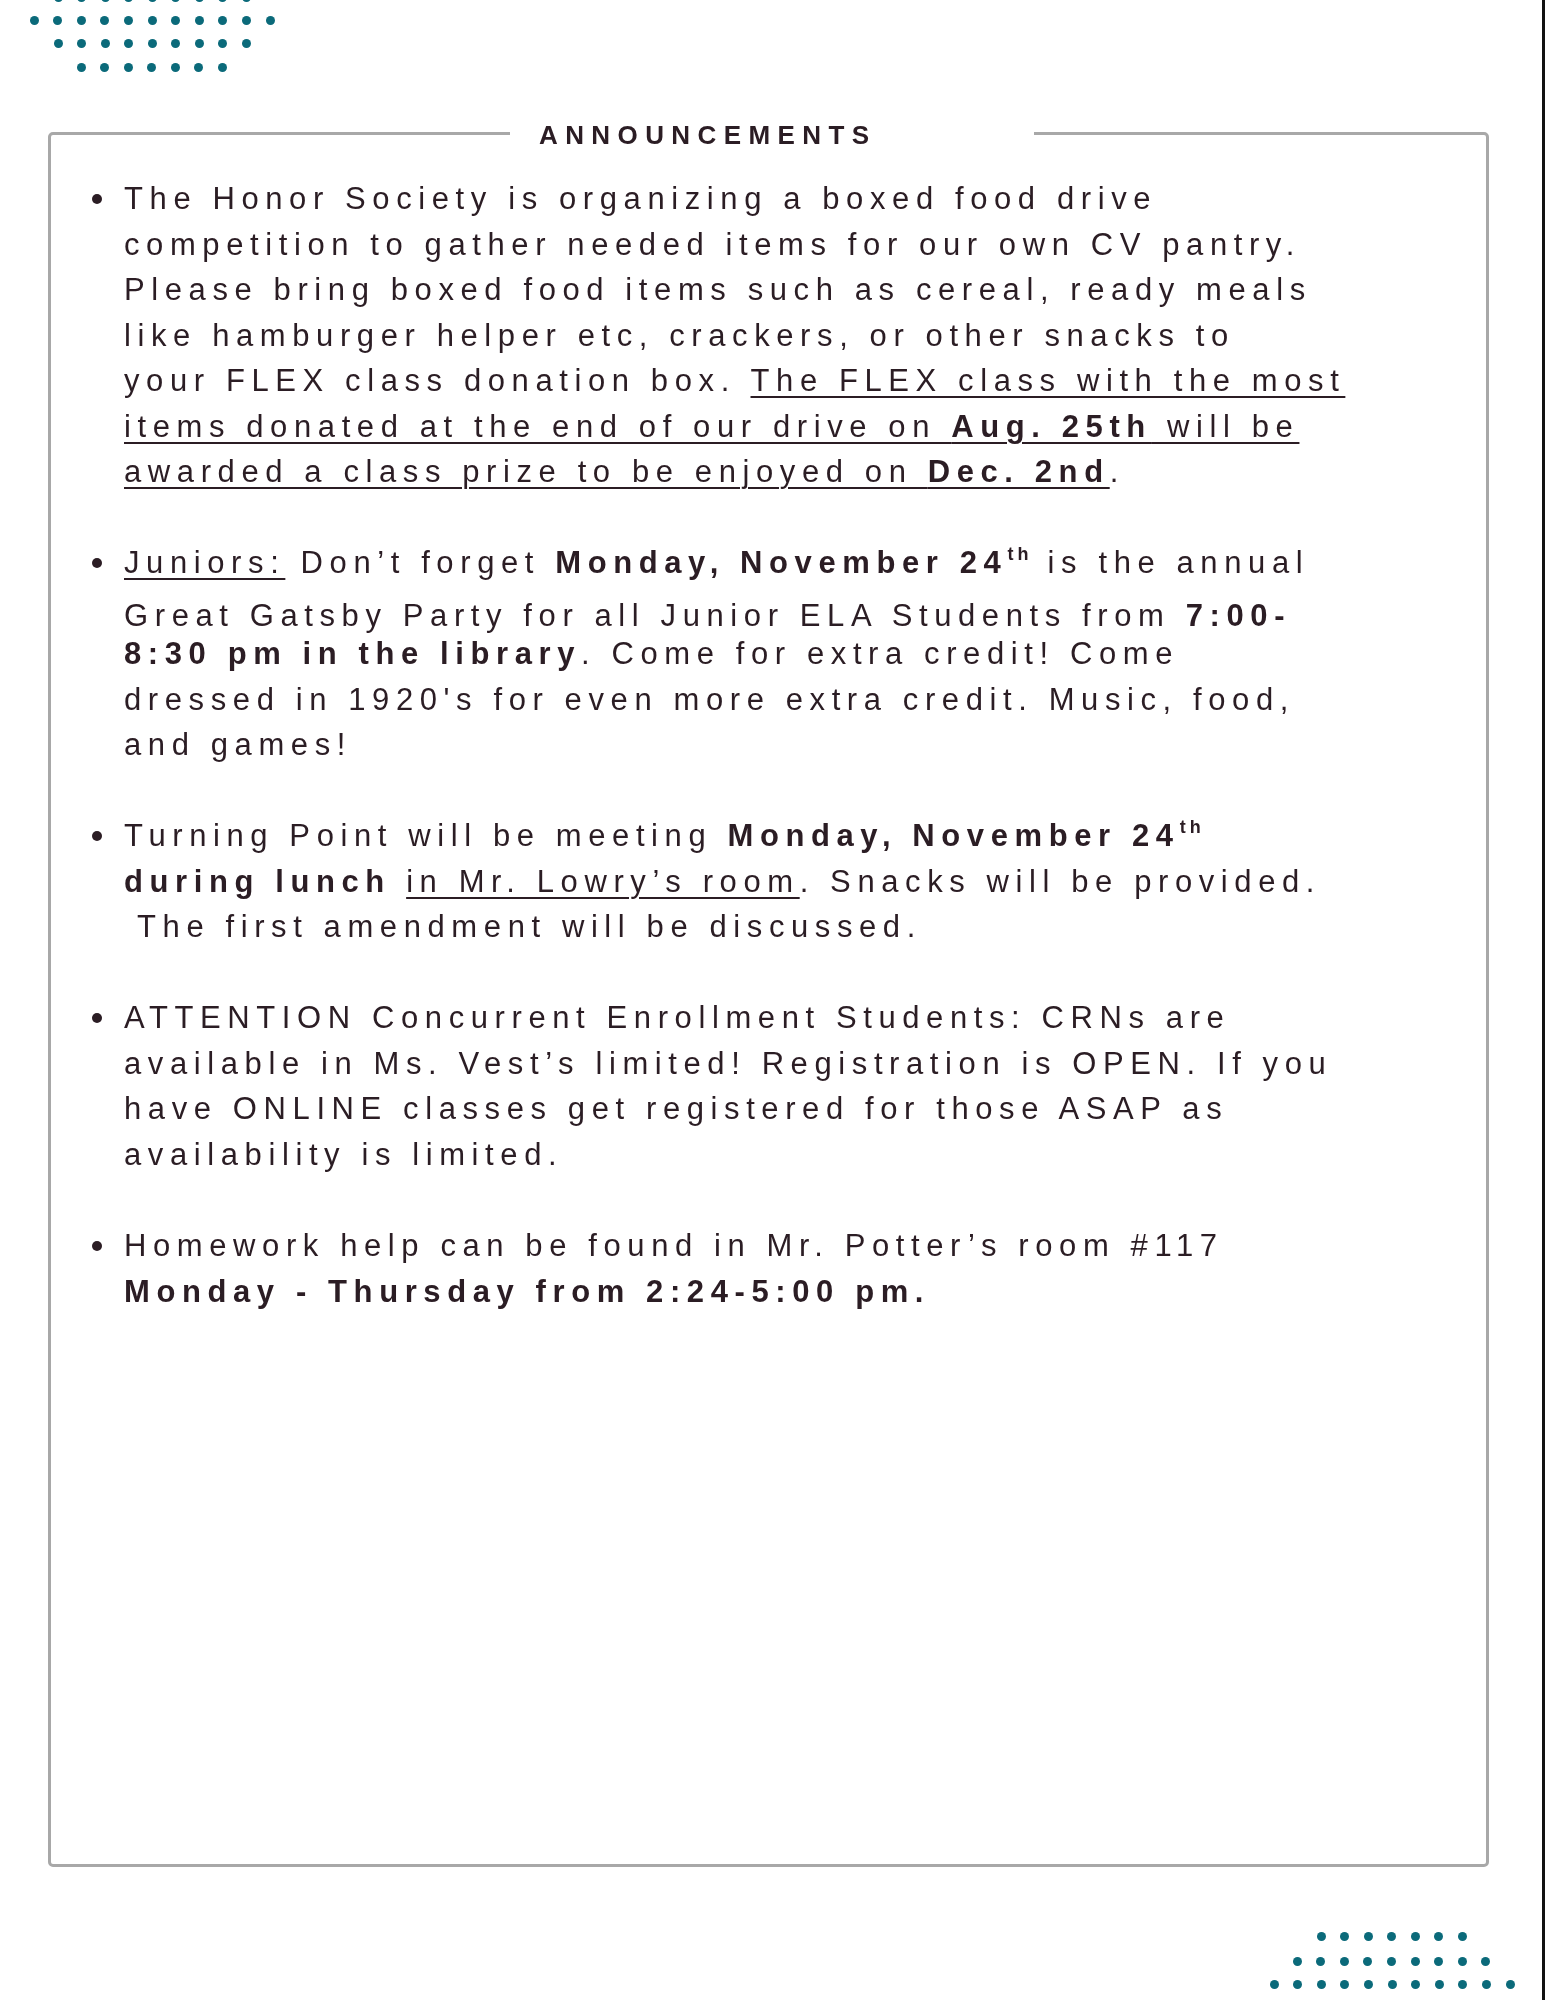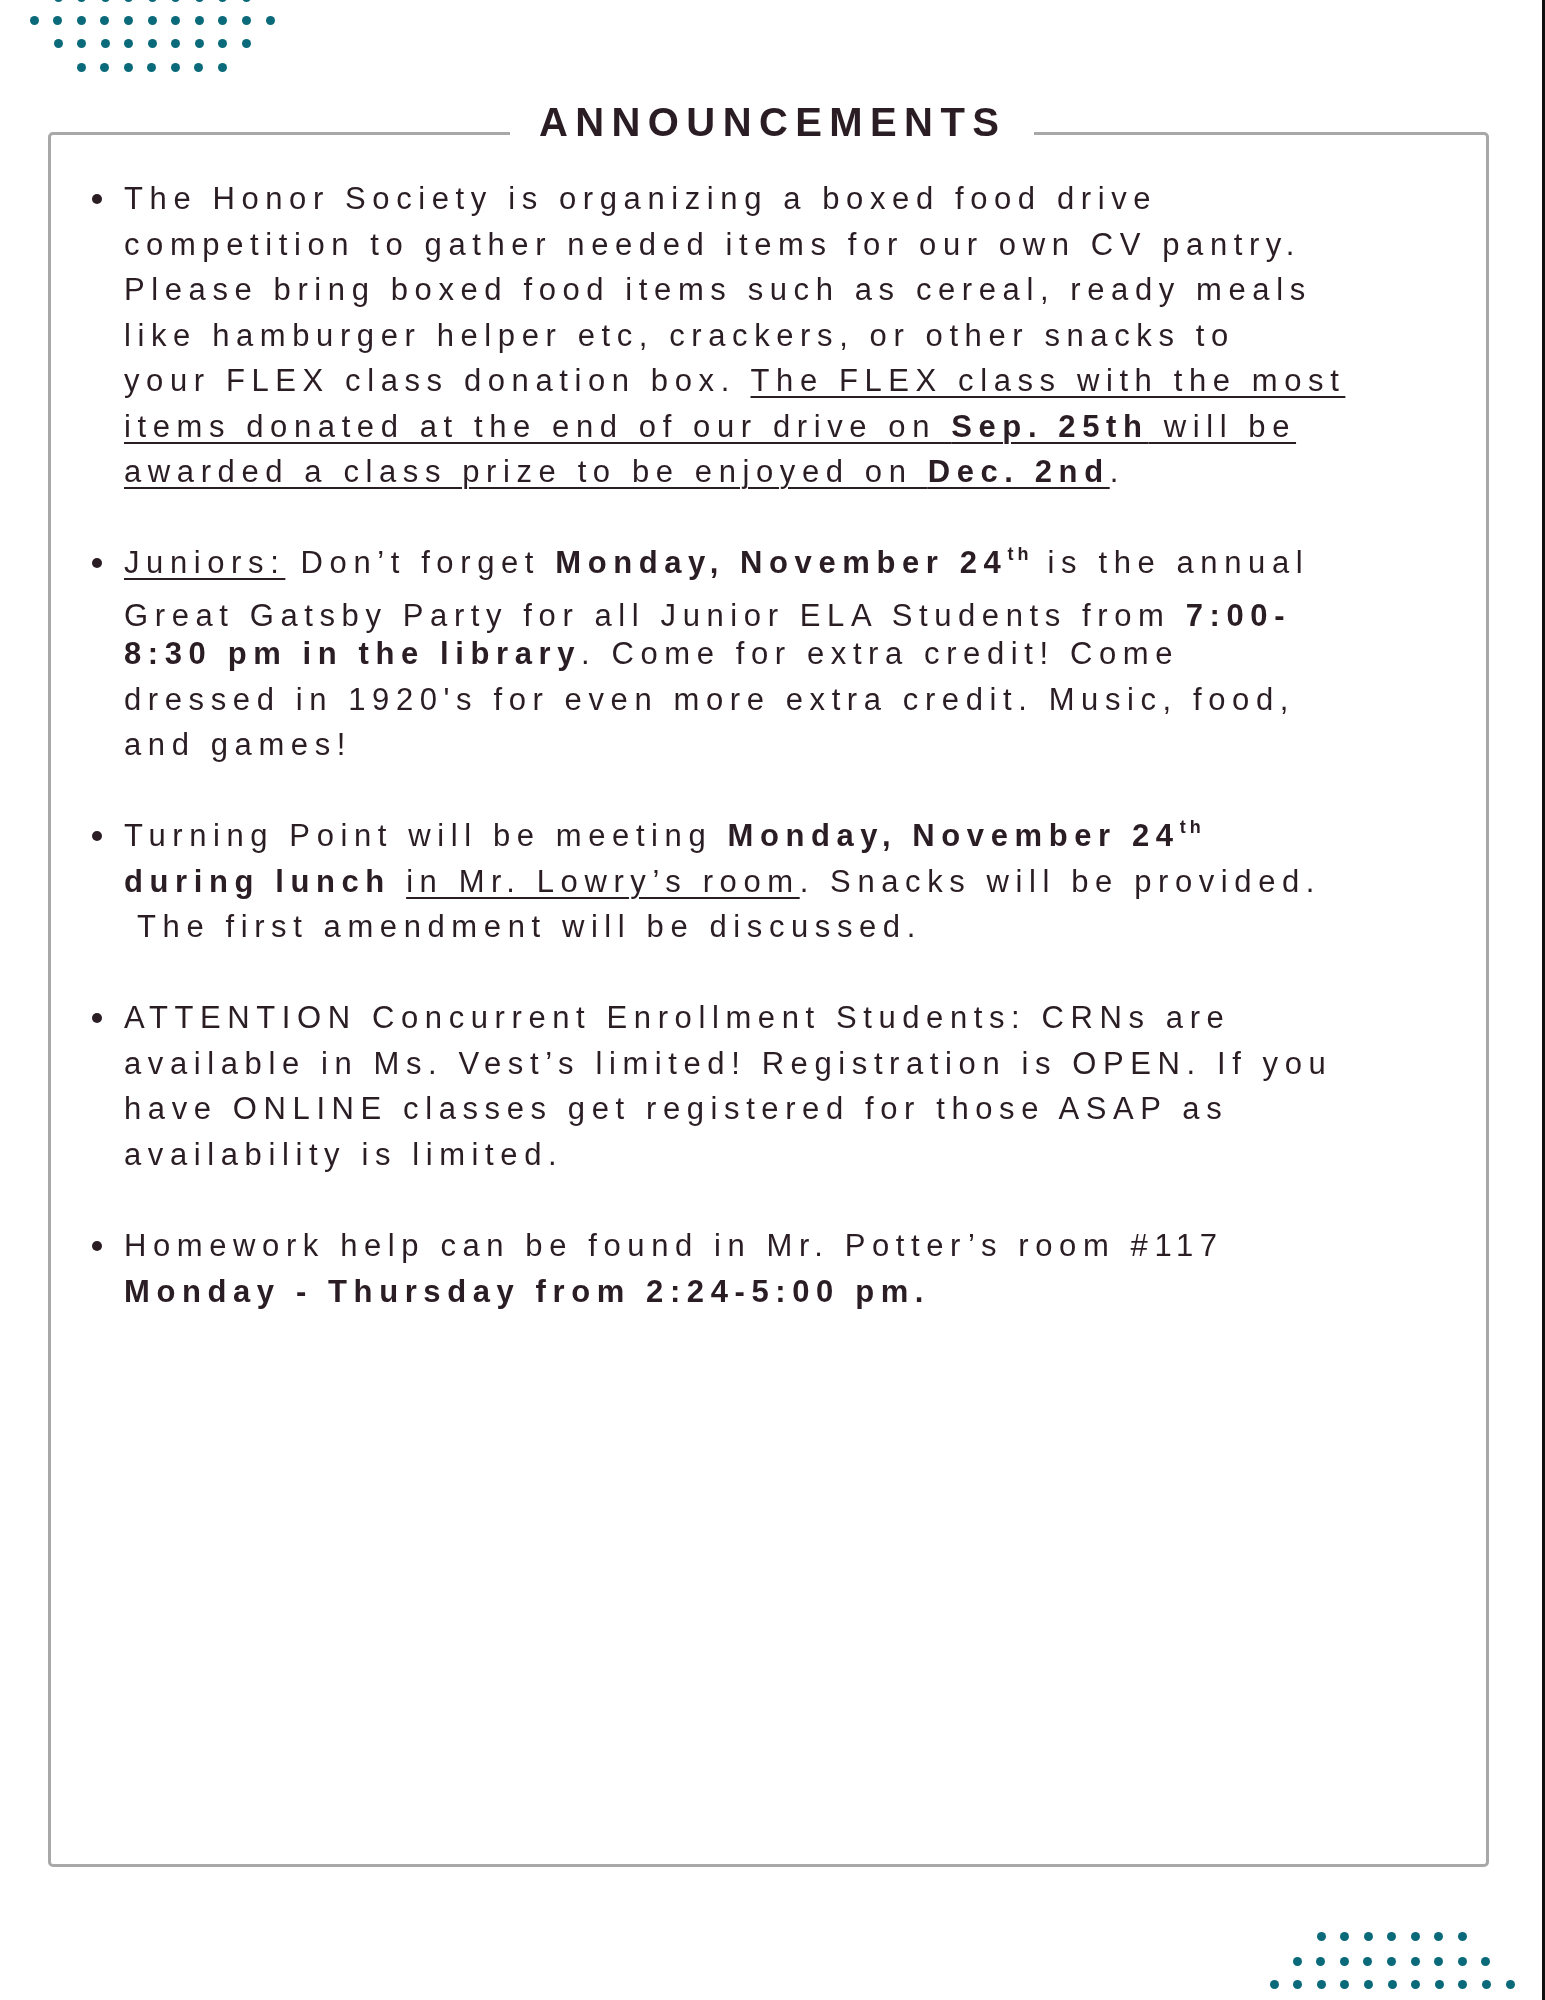--- a/index.html
+++ b/index.html
@@ -5,22 +5,22 @@
   html, body { margin: 0; padding: 0; background: #ffffff; }
   body { width: 1545px; height: 2000px; position: relative; overflow: hidden;
          font-family: "Liberation Sans", "DejaVu Sans", sans-serif; color: #2b1d24; }
   .edge-line { position: absolute; left: 1542px; top: 0; width: 3px; height: 2000px; background: #111111; }
   .dots { position: absolute; left: 0; top: 0; width: 1545px; height: 2000px; pointer-events: none; }
   .dot { position: absolute; width: 9px; height: 9px; border-radius: 50%; background: #0b6a7a; }
 
   .box { position: absolute; left: 48px; top: 132px; width: 1441px; height: 1735px;
          border: 3px solid #a8a8a8; border-radius: 5px; box-sizing: border-box; }
   .title-gap { position: absolute; left: 510px; top: 120px; width: 524px; height: 30px; background: #ffffff; }
-  .title { position: absolute; left: 539px; top: 97px; height: 50px; line-height: 50px;
-           font-size: 40px; font-weight: bold; letter-spacing: 7.4px; white-space: nowrap; color: #2b1d24; }
+  .title { position: absolute; left: 539px; top: 110px; height: 50px; line-height: 50px;
+           font-size: 26px; font-weight: bold; letter-spacing: 7.4px; white-space: nowrap; color: #2b1d24; }
 
   .items { position: absolute; left: 0; top: 0; }
   .item { position: absolute; left: 0; }
   .bullet { position: absolute; left: 92px; width: 10px; height: 10px; border-radius: 50%; background: #2b1d24; }
   .line { position: absolute; left: 124px; height: 46px; line-height: 46px; white-space: nowrap;
           font-size: 31px; letter-spacing: 6.6px; }
   .seg.b { font-weight: bold; }
   .seg.u { text-decoration: underline; text-decoration-thickness: 2px; text-underline-offset: 5px; }
   .seg.sup { font-size: 18px; vertical-align: 13px; font-weight: bold; letter-spacing: 4px; line-height: 0; }
 </style>
@@ -104,21 +104,21 @@
 <div class="title">ANNOUNCEMENTS</div>
 
 <div class="items" id="items">
     <div class="item" style="top: 176px;">
       <span class="bullet" style="top: 18px;"></span>
       <div class="line" style="top: 0px;"><span class="seg">The Honor Society is organizing a boxed food drive</span></div>
       <div class="line" style="top: 45.5px;"><span class="seg">competition to gather needed items for our own CV pantry.</span></div>
       <div class="line" style="top: 91px;"><span class="seg">Please bring boxed food items such as cereal, ready meals</span></div>
       <div class="line" style="top: 136.5px;"><span class="seg">like hamburger helper etc, crackers, or other snacks to</span></div>
       <div class="line" style="top: 182px;"><span class="seg">your FLEX class donation box. </span><span class="seg u">The FLEX class with the most</span></div>
-      <div class="line" style="top: 227.5px;"><span class="seg u">items donated at the end of our drive on </span><span class="seg b u">Sep. 25th</span><span class="seg u"> will be</span></div>
+      <div class="line" style="top: 227.5px;"><span class="seg u">items donated at the end of our drive on </span><span class="seg b u">Aug. 25th</span><span class="seg u"> will be</span></div>
       <div class="line" style="top: 273px;"><span class="seg u">awarded a class prize to be enjoyed on </span><span class="seg b u">Dec. 2nd</span><span class="seg">.</span></div>
     </div>
     <div class="item" style="top: 540px;">
       <span class="bullet" style="top: 18px;"></span>
       <div class="line" style="top: 0px;"><span class="seg u">Juniors:</span><span class="seg"> Don’t forget </span><span class="seg b">Monday, November 24</span><span class="seg sup">th</span><span class="seg"> is the annual</span></div>
       <div class="line" style="top: 53px;"><span class="seg">Great Gatsby Party for all Junior ELA Students from </span><span class="seg b">7:00-</span></div>
       <div class="line" style="top: 91px;"><span class="seg b">8:30 pm in the library</span><span class="seg">. Come for extra credit! Come</span></div>
       <div class="line" style="top: 136.5px;"><span class="seg">dressed in 1920's for even more extra credit. Music, food,</span></div>
       <div class="line" style="top: 182px;"><span class="seg">and games!</span></div>
     </div>

